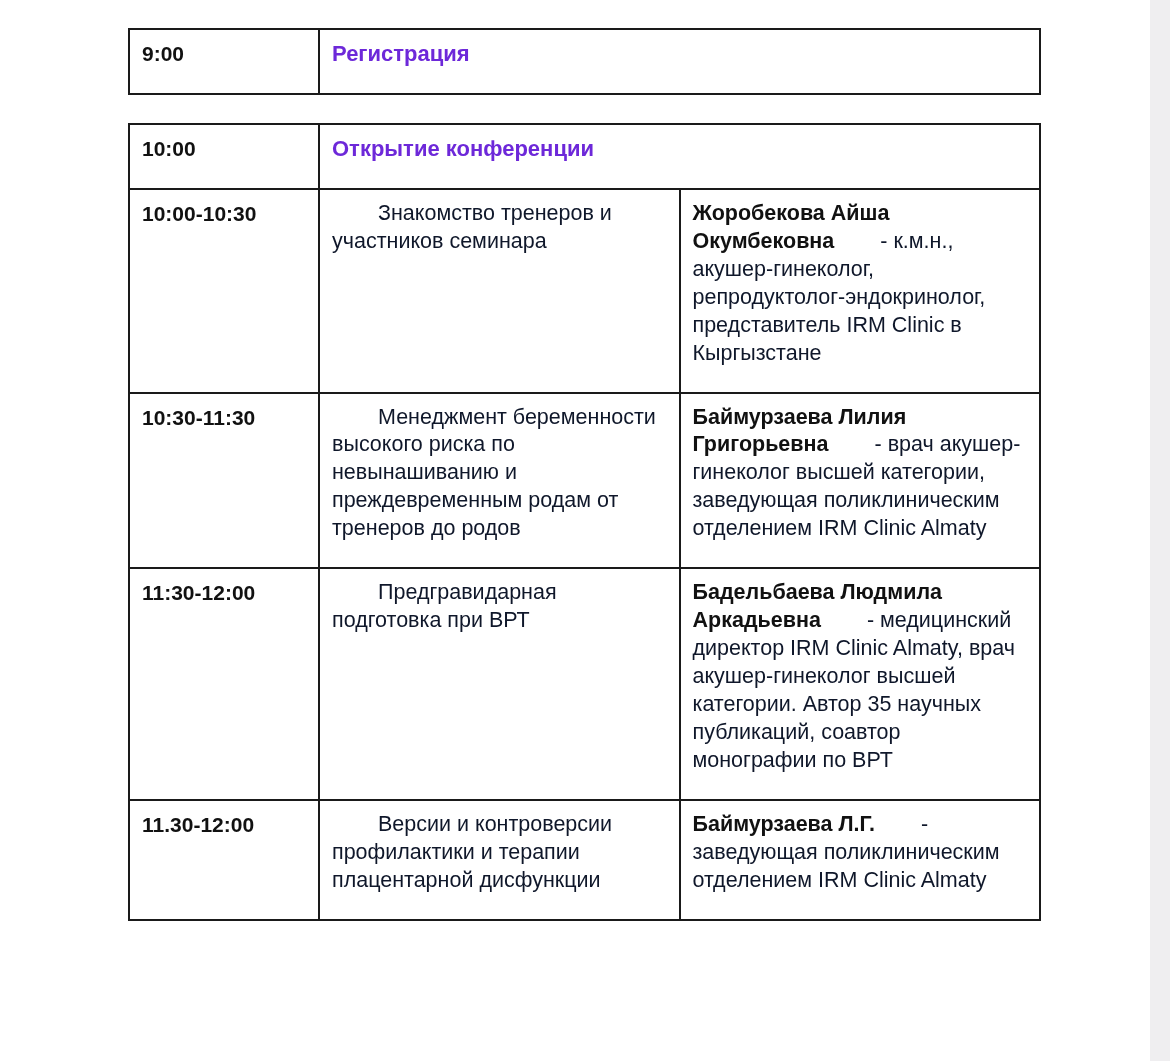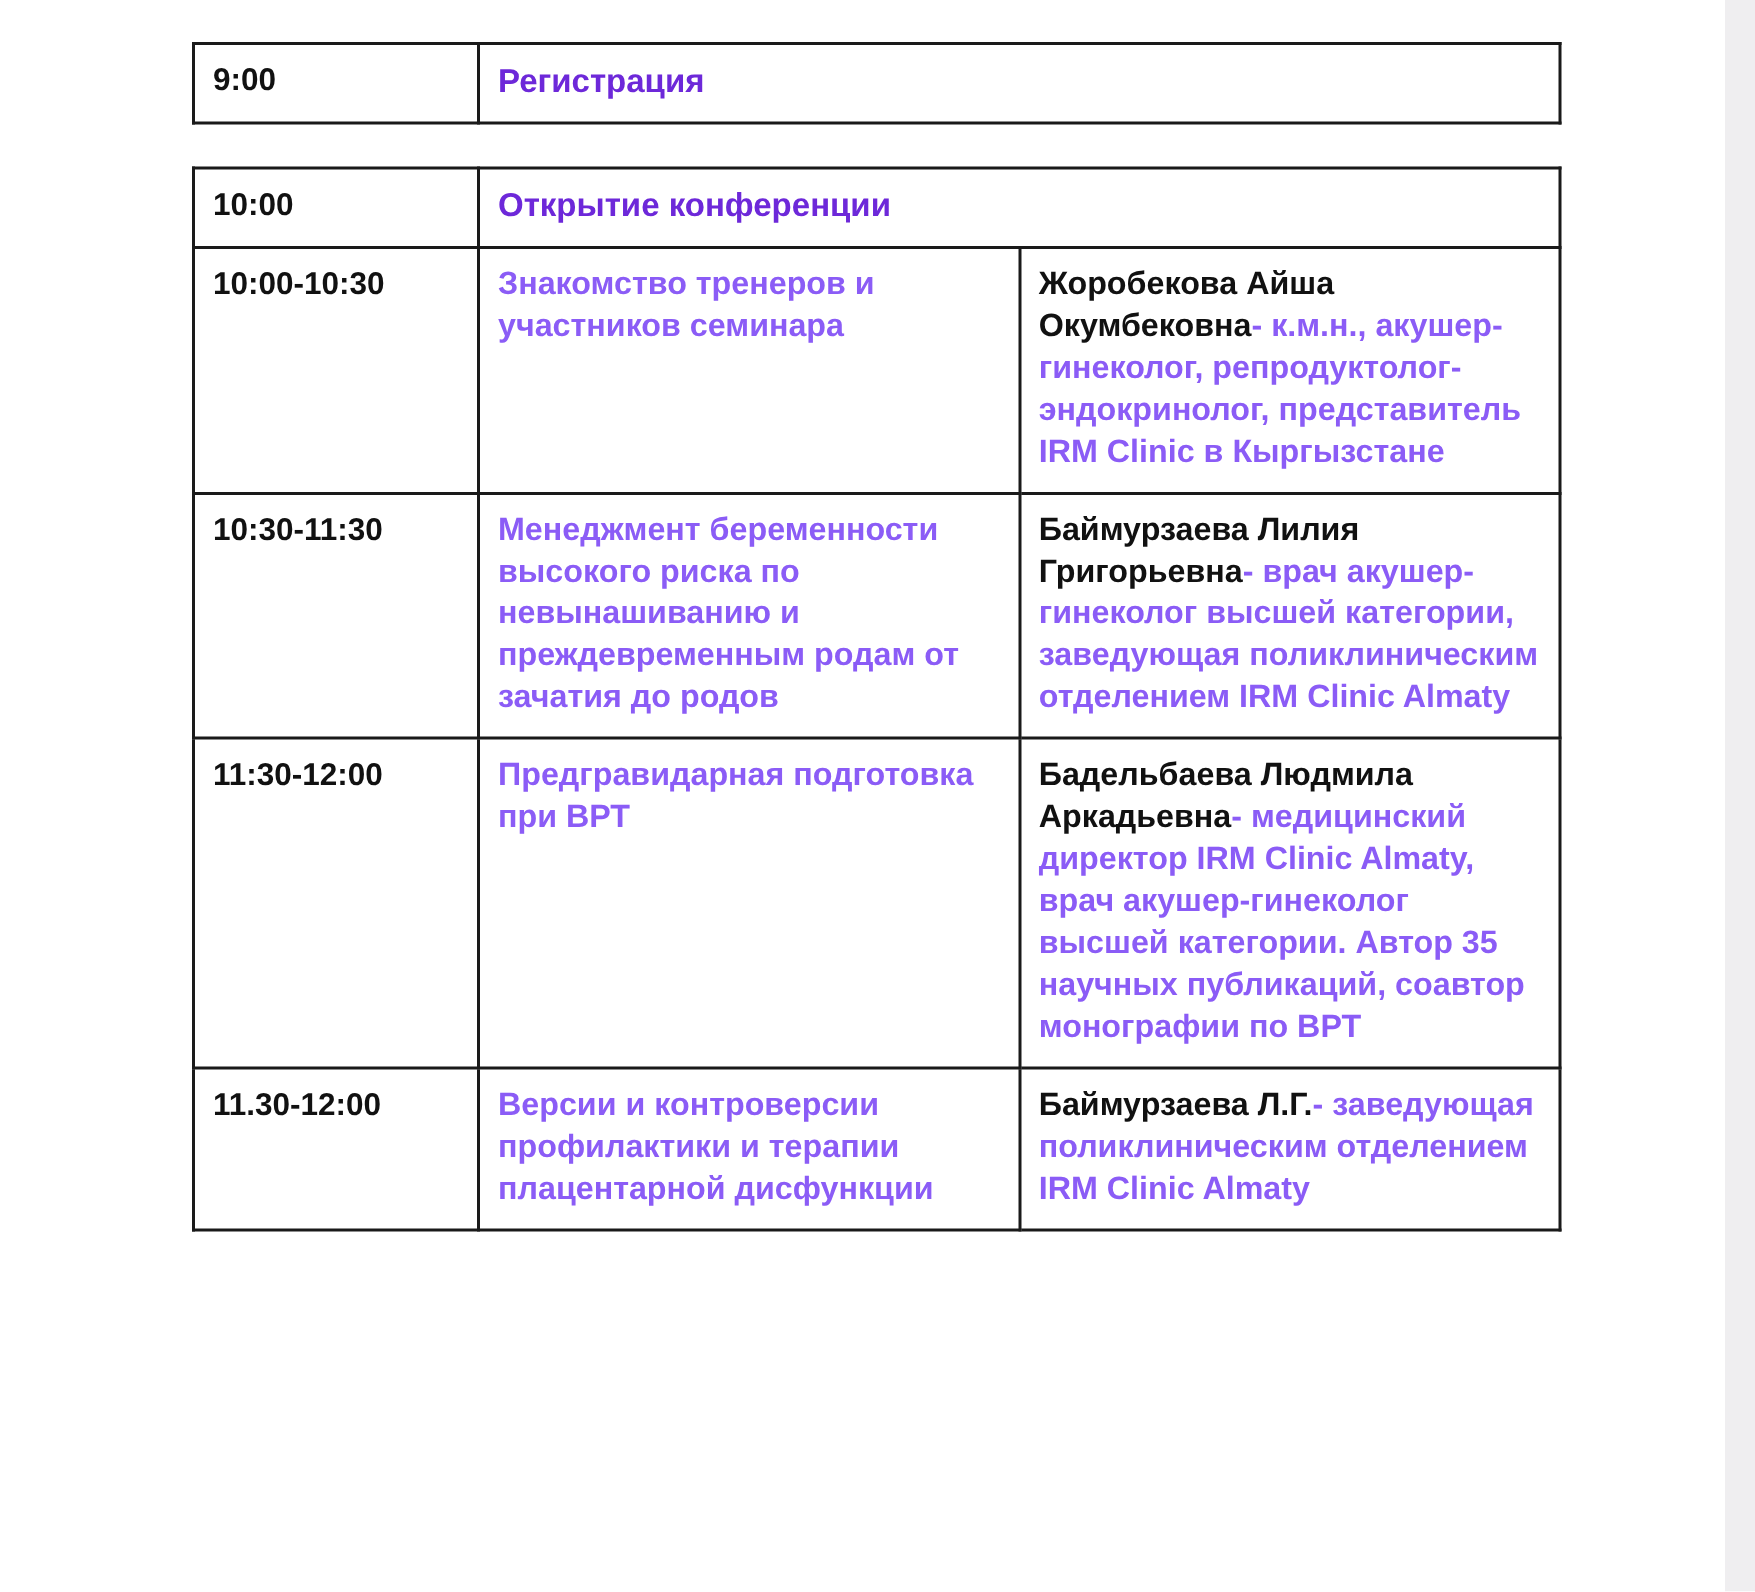--- a/index.html
+++ b/index.html
@@ -38,43 +38,44 @@
 
   table.sched {
     border-collapse: collapse;
     width: 913px;
     table-layout: fixed;
     background: #ffffff;
   }
   table.sched td {
     border: 2px solid #1a1a1a;
     vertical-align: top;
-    padding: 10px 12px 12px 12px;
+    padding: 10px 12px 24px 12px;
     font-size: 21.5px;
     line-height: 1.30;
     color: #262626;
   }
   .col-time { width: 164px; }
   .col-topic { width: 302px; }
   .col-speaker { width: 445px; border-radius: 26px; }
 
   .time {
     font-weight: bold;
     font-size: 21px;
     color: #111111;
     white-space: nowrap;
   }
   .bold-title {
     font-weight: bold;
     font-size: 22px;
     color: #6d28d9;
   }
   .plain {
-    font-weight: bold;
-    color: #8b5cf6;
+    font-weight: normal;
+    color: #0f172a;
+    margin-left: 46px;
   }
   .speaker-name {
     font-weight: bold;
     color: #111111;
   }
   .spacer-gap {
     height: 28px;
   }
   .two-line {
     white-space: pre-line;
@@ -123,21 +124,21 @@
           <td class="col-speaker">
             <span class="speaker-name">Жоробекова Айша Окумбековна</span><span class="plain">- к.м.н., акушер-гинеколог, репродуктолог-эндокринолог, представитель IRM Clinic в Кыргызстане</span>
           </td>
         </tr>
 
         <tr>
           <td class="col-time">
             <span class="time">10:30-11:30</span>
           </td>
           <td class="col-topic">
-            <span class="plain">Менеджмент беременности высокого риска по невынашиванию и преждевременным  родам от зачатия до родов</span>
+            <span class="plain">Менеджмент беременности высокого риска по невынашиванию и преждевременным  родам от тренеров до родов</span>
           </td>
           <td class="col-speaker">
             <span class="speaker-name">Баймурзаева Лилия Григорьевна</span><span class="plain">- врач акушер-гинеколог высшей категории, заведующая поликлиническим отделением IRM Clinic Almaty</span>
           </td>
         </tr>
 
         <tr>
           <td class="col-time">
             <span class="time">11:30-12:00</span>
           </td>

